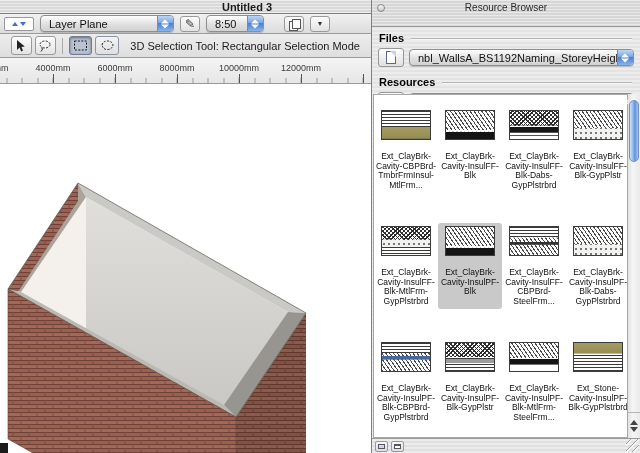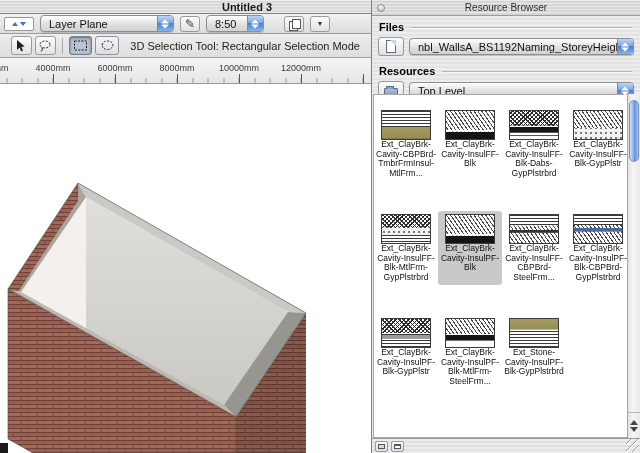--- a/index.html
+++ b/index.html
@@ -42,41 +42,41 @@
     background-image:repeating-linear-gradient(90deg,#555 0 1px,transparent 1px 62px),repeating-linear-gradient(90deg,#999 0 1px,transparent 1px 15.5px),linear-gradient(#f4f4f4,#e6e6e6);
     background-size:auto 9px,auto 5px,auto auto;background-position:53px bottom,6.5px bottom,0 0;background-repeat:repeat-x,repeat-x,no-repeat}
   .ruler-labels{position:absolute;left:-40px;top:5px;display:flex}
   .ruler-labels span{width:62px;text-align:center;font-size:9px;color:#3a3a3a}
 
   .canvas{position:relative;height:369px;background:#fff;overflow:hidden}
   .canvas svg{display:block}
 
   
   .panel{position:absolute;left:371px;top:0;width:269px;height:453px;background:repeating-linear-gradient(180deg,#ececec 0 2px,#e3e3e3 2px 4px);border-left:1px solid #808080}
-  .panel-titlebar{height:16px;background:repeating-linear-gradient(180deg,#e9e9e9 0 1px,#d6d6d6 1px 3px);border-bottom:1px solid #9a9a9a;position:relative}
+  .panel-titlebar{height:27px;background:repeating-linear-gradient(180deg,#e9e9e9 0 1px,#d6d6d6 1px 3px);border-bottom:1px solid #9a9a9a;position:relative}
   .panel-titlebar .ptitle{display:block;text-align:center;font-size:10px;line-height:16px;color:#2a2a2a}
   .pclose{position:absolute;left:5px;top:4px;width:8px;height:8px;border-radius:50%;border:1px solid #868686;background:linear-gradient(#fafafa,#c8c8c8)}
 
   .sect{display:flex;align-items:center;margin:5px 6px 2px 7px}
   .sect .sect-label{font-size:11px;font-weight:bold;color:#000;white-space:nowrap}
   .sect .sect-line{flex:1;height:1px;background:#b5b5b5;box-shadow:0 1px 0 #f6f6f6;margin-left:7px;margin-right:2px}
 
   .row-ctl{display:flex;align-items:center;gap:5px;padding:2px 6px 4px 6px}
   .sq-btn{width:26px;height:19px;border:1px solid #969696;border-radius:3px;background:linear-gradient(#fdfdfd,#e0e0e0);display:flex;align-items:center;justify-content:center}
   .page-icon{position:relative;width:10px;height:13px;background:#fff;border:1px solid #5a6a86}
   .page-icon::after{content:"";position:absolute;right:-1px;top:-1px;border:3px solid #c7d2e2;border-left-color:transparent;border-bottom-color:transparent}
   .folder-icon{position:relative;width:14px;height:9px;background:linear-gradient(#a9bddb,#7e9ac2);border:1px solid #5a6a86;border-radius:1px;margin-top:3px}
   .folder-icon::before{content:"";position:absolute;left:1px;top:-3px;width:6px;height:2px;background:#8da7cc;border:1px solid #5a6a86;border-bottom:none;border-radius:1px 1px 0 0}
   .popup-files,.popup-folder{flex:1}
 
   .grid{position:absolute;left:1px;right:13px;top:94px;bottom:15px;background:#fff;border:1px solid #a8a8a8;border-right:none;display:grid;grid-template-columns:repeat(4,1fr);align-content:start;row-gap:30px;padding-top:12px;overflow:hidden}
   .res-item{display:flex;flex-direction:column;align-items:center;padding:3px 1px;border-radius:3px}
   .res-item.selected{background:#c9c9c9}
   .thumb{width:50px;height:30px;border:1px solid #3c3c3c;background:#fff}
-  .res-label{width:62px;margin-top:0;font-size:8.5px;line-height:9.5px;text-align:center;color:#101010;overflow-wrap:break-word}
+  .res-label{width:62px;margin-top:12px;font-size:8.5px;line-height:9.5px;text-align:center;color:#101010;overflow-wrap:break-word}
 
   
   [data-pattern="hlines-olive"]{background:linear-gradient(#a39b61,#958d53) 0 100%/100% 42% no-repeat,repeating-linear-gradient(180deg,#3a3a3a 0 1px,#fff 1px 3px)}
   [data-pattern="diag-black"]{background:linear-gradient(#141414,#141414) 0 100%/100% 25% no-repeat,linear-gradient(#fff,#fff) 0 73%/100% 6% no-repeat,repeating-linear-gradient(55deg,#4a4a4a 0 1px,#fff 1px 3.2px)}
   [data-pattern="cross-black"]{background:linear-gradient(#161616,#161616) 0 70%/100% 18% no-repeat,repeating-linear-gradient(45deg,rgba(35,35,35,.9) 0 1px,transparent 1px 3px) 0 0/100% 52% no-repeat,repeating-linear-gradient(-45deg,#2a2a2a 0 1px,#fff 1px 3px) 0 0/100% 52% no-repeat,repeating-linear-gradient(180deg,#555 0 1px,#fff 1px 3.5px)}
   [data-pattern="diag-dots"]{background:repeating-linear-gradient(55deg,#4a4a4a 0 1px,#fff 1px 3.2px) 0 0/100% 62% no-repeat,radial-gradient(circle at 2px 2px,#777 .9px,#f2f2f0 1.4px) 0 0/5px 5px}
   [data-pattern="cross-dots-lines"]{background:repeating-linear-gradient(45deg,rgba(35,35,35,.9) 0 1px,transparent 1px 3px) 0 0/100% 45% no-repeat,repeating-linear-gradient(-45deg,#2a2a2a 0 1px,#fff 1px 3px) 0 0/100% 45% no-repeat,repeating-linear-gradient(180deg,#3a3a3a 0 1px,#fff 1px 3px) 0 100%/100% 30% no-repeat,radial-gradient(circle at 2px 2px,#777 .9px,#f2f2f0 1.4px) 0 0/5px 5px}
   [data-pattern="lines-dark-diag"]{background:repeating-linear-gradient(180deg,#3a3a3a 0 1px,#fff 1px 3px) 0 0/100% 38% no-repeat,linear-gradient(#333,#333) 0 61%/100% 10% no-repeat,repeating-linear-gradient(55deg,#4a4a4a 0 1px,#fff 1px 3.2px)}
   [data-pattern="cross-gray-lines"]{background:repeating-linear-gradient(45deg,rgba(35,35,35,.9) 0 1px,transparent 1px 3px) 0 0/100% 50% no-repeat,repeating-linear-gradient(-45deg,#2a2a2a 0 1px,#fff 1px 3px) 0 0/100% 50% no-repeat,linear-gradient(#9b9b9b,#9b9b9b) 0 68%/100% 15% no-repeat,repeating-linear-gradient(180deg,#3a3a3a 0 1px,#fff 1px 3px)}
   [data-pattern="lines-blue-diag"]{background:repeating-linear-gradient(180deg,#3a3a3a 0 1px,#fff 1px 3px) 0 0/100% 36% no-repeat,linear-gradient(#46689c,#46689c) 0 55%/100% 13% no-repeat,repeating-linear-gradient(55deg,#4a4a4a 0 1px,#fff 1px 3.2px)}
@@ -263,20 +263,24 @@
     </div>
     <div class="res-item selected">
       <div class="thumb" data-pattern="diag-black"></div>
       <div class="res-label">Ext_ClayBrk-Cavity-InsulPF-Blk</div>
     </div>
     <div class="res-item">
       <div class="thumb" data-pattern="lines-dark-diag"></div>
       <div class="res-label">Ext_ClayBrk-Cavity-InsulFF-CBPBrd-SteelFrm...</div>
     </div>
     <div class="res-item">
+      <div class="thumb" data-pattern="diag-dots"></div>
+      <div class="res-label">Ext_ClayBrk-Cavity-InsulPF-Blk-Dabs-GypPlstrbrd</div>
+    </div>
+    <div class="res-item">
       <div class="thumb" data-pattern="lines-blue-diag"></div>
       <div class="res-label">Ext_ClayBrk-Cavity-InsulPF-Blk-CBPBrd-GypPlstrbrd</div>
     </div>
     <div class="res-item">
       <div class="thumb" data-pattern="cross-gray-lines"></div>
       <div class="res-label">Ext_ClayBrk-Cavity-InsulPF-Blk-GypPlstr</div>
     </div>
     <div class="res-item">
       <div class="thumb" data-pattern="diag-black-white"></div>
       <div class="res-label">Ext_ClayBrk-Cavity-InsulPF-Blk-MtlFrm-SteelFrm...</div>

